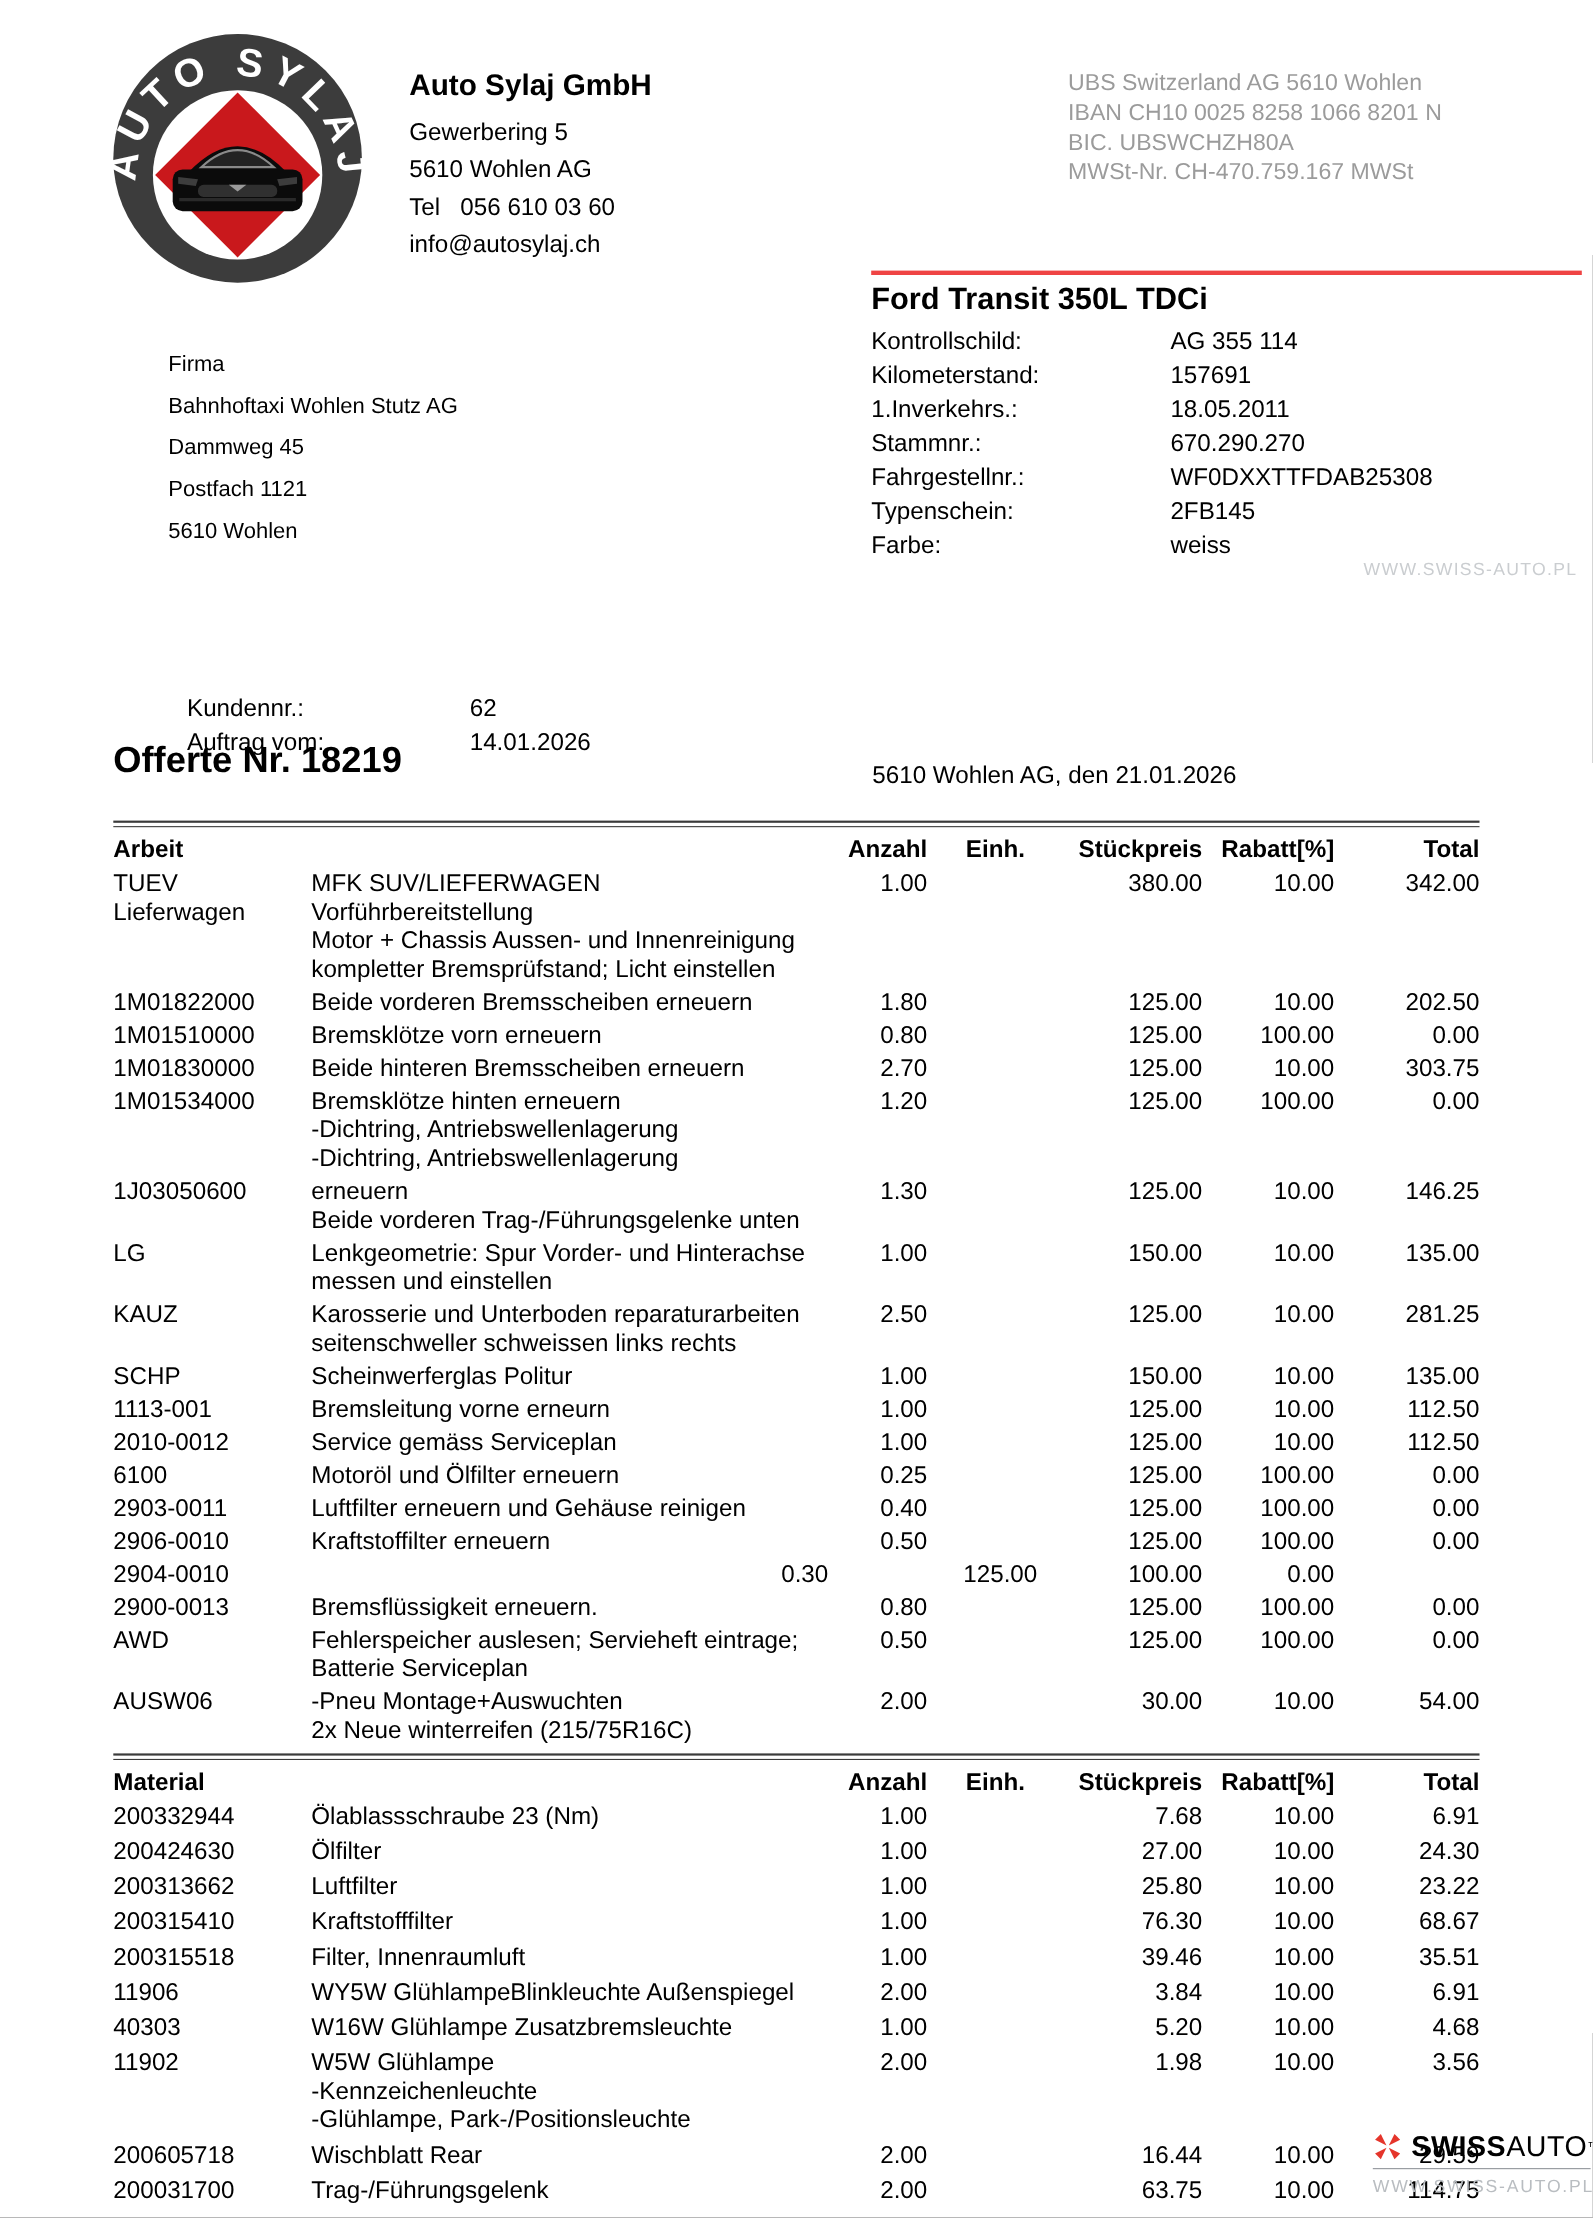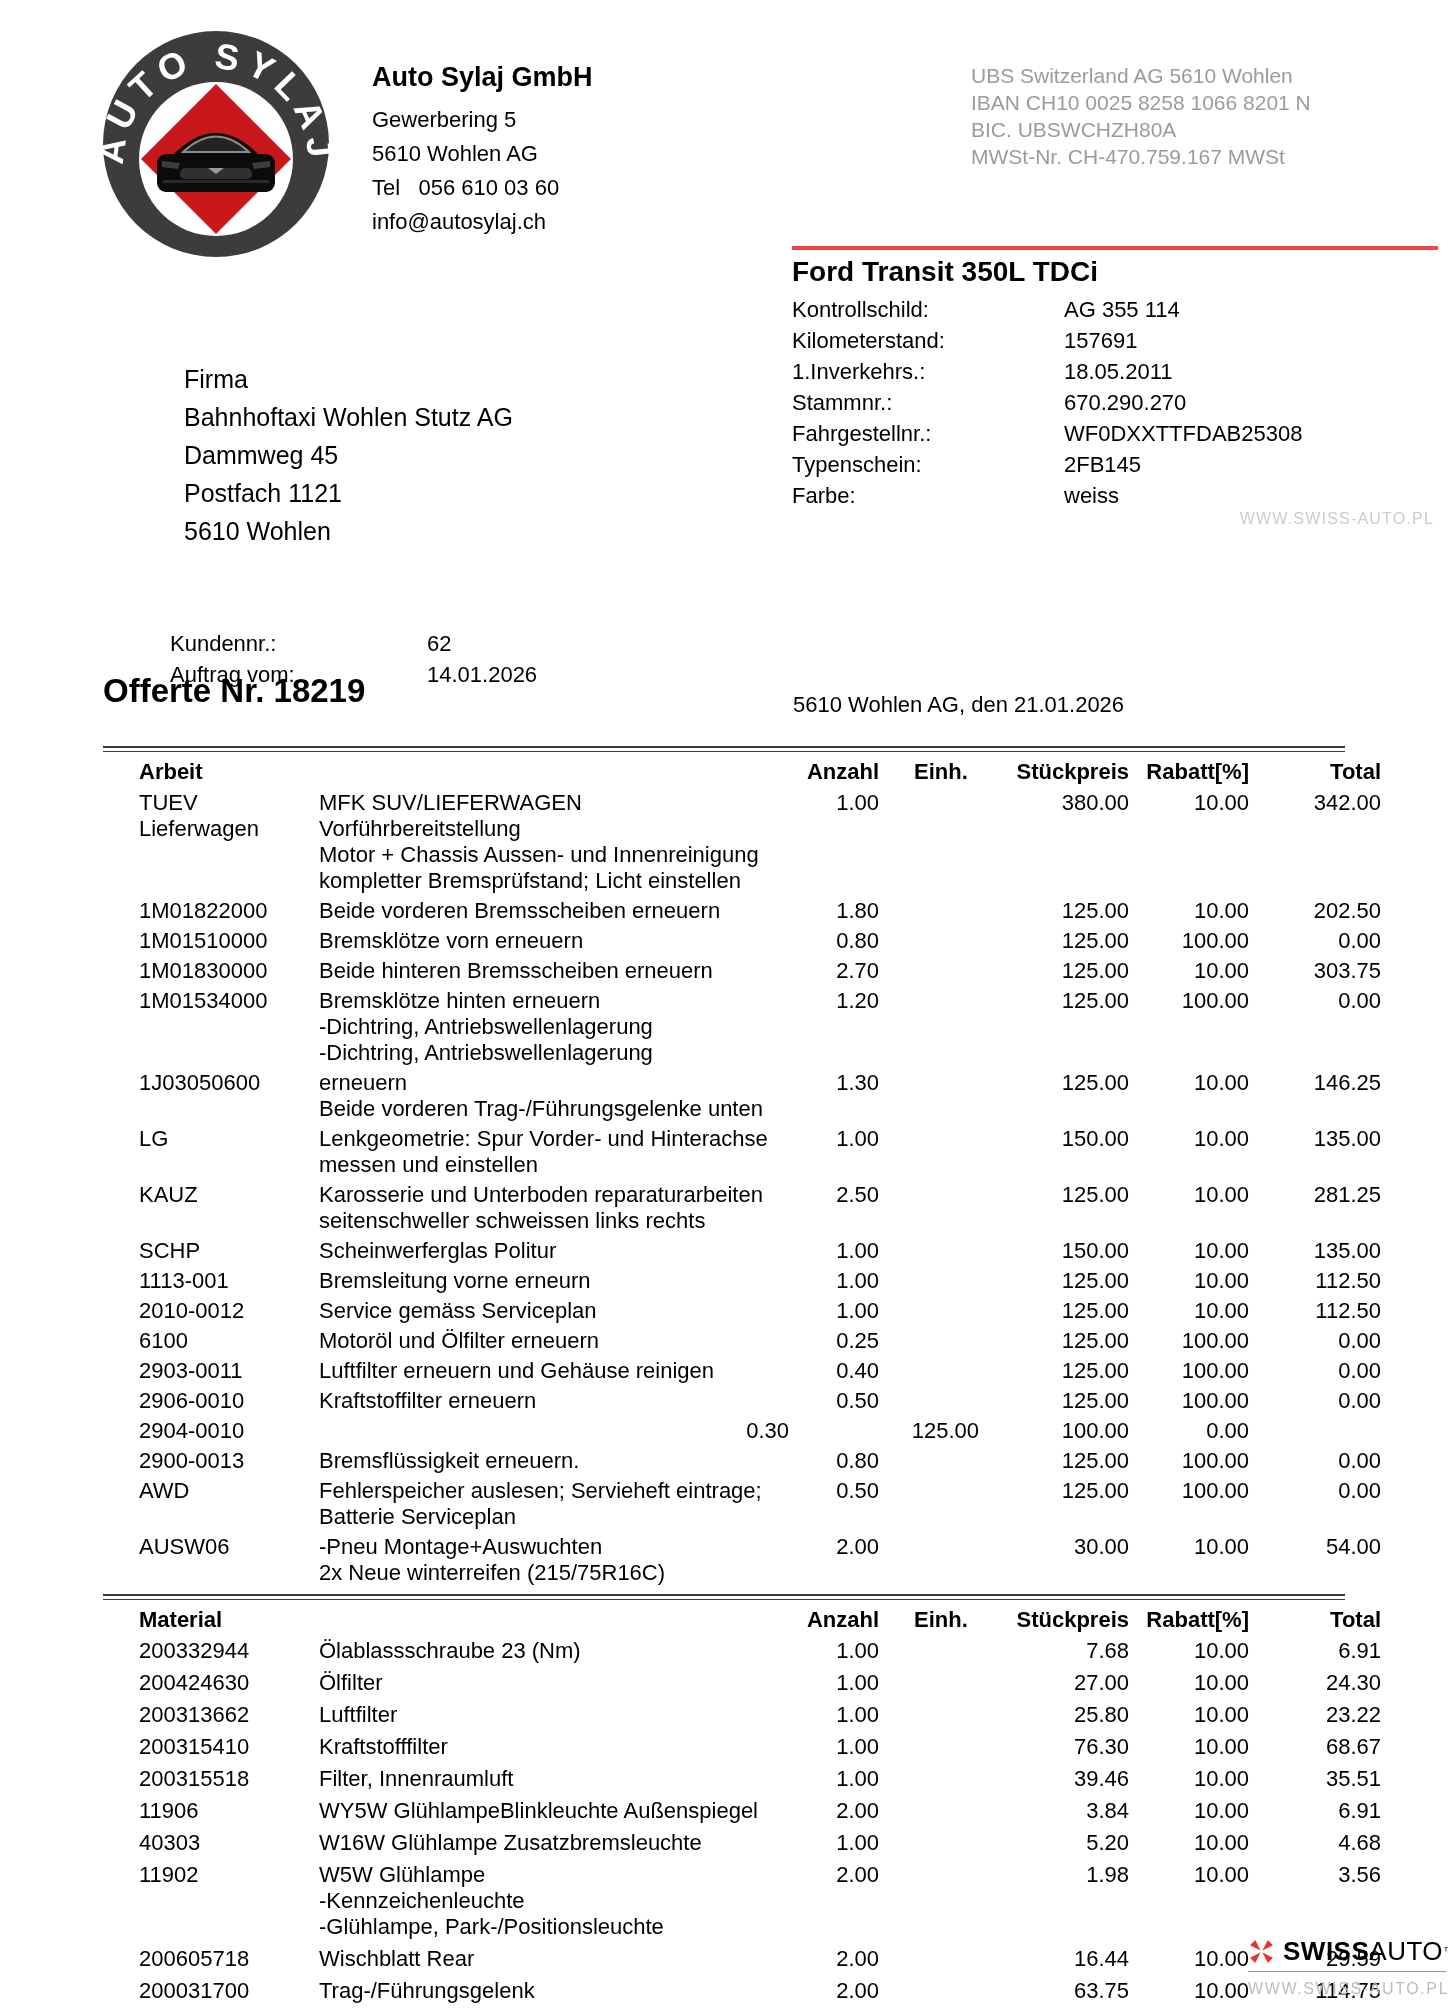--- a/index.html
+++ b/index.html
@@ -5,38 +5,38 @@
   html,body{margin:0;padding:0;background:#888;}
   .page{position:relative;width:1448px;height:2016px;background:#fff;overflow:hidden;
         font-family:"Liberation Sans",sans-serif;font-size:22px;line-height:26px;color:#000;margin:0 auto;}
   .abs{position:absolute;}
   
   #logo{left:100px;top:28px;width:232px;height:232px;}
   #company{left:372px;top:60px;}
   #company .name{font-size:27px;font-weight:bold;line-height:34px;margin-bottom:9px;}
   #company .line{line-height:34px;white-space:pre;}
   #bank{left:971px;top:62px;color:#9b9b9b;line-height:27px;font-size:21px;}
-  #customer{left:184px;top:312px;font-size:25px;line-height:38px;margin-top:48px;}
+  #customer{left:153px;top:312px;font-size:20px;line-height:38px;}
   
   #vehicle{left:792px;top:246px;width:646px;}
   #vehicle .v-title{font-weight:bold;font-size:28px;border-top:4px solid #ef4444;padding:9px 0 9px;}
   .v-row{display:flex;line-height:31px;}
   .v-label{width:272px;}
   
   #wm1{right:14px;top:506px;color:#cacdd0;font-size:16px;letter-spacing:1.2px;}
   
   #order{left:170px;top:628px;}
   .o-row{display:flex;line-height:31px;}
   .o-label{width:257px;}
   #offer-title{left:103px;top:678px;font-size:33px;font-weight:bold;}
   #offer-date{left:793px;top:692px;}
   
   #tables{left:103px;top:746px;width:1242px;}
   .rule{height:3px;border-top:2px solid #3b3b3b;border-bottom:1px solid #3b3b3b;}
-  .grid{display:grid;grid-template-columns:180px 470px 90px 100px 150px 120px 132px;margin-left:36px;}
+  .grid{display:grid;grid-template-columns:180px 470px 90px 100px 150px 120px 132px;}
   .hdr{font-weight:bold;padding:7px 0 5px;}
   .h-name{grid-column:1/3;}
   .c-anz,.c-prc,.c-rab,.c-tot{text-align:right;}
   .c-einh{padding-left:35px;}
   .item{margin-bottom:4px;}
   #material-sect{margin-top:8px;}
   #material-sect .item{margin-bottom:6px;}
   
   #swisslogo{left:1248px;top:1936px;width:198px;}
   .brand-row{display:flex;align-items:center;}

